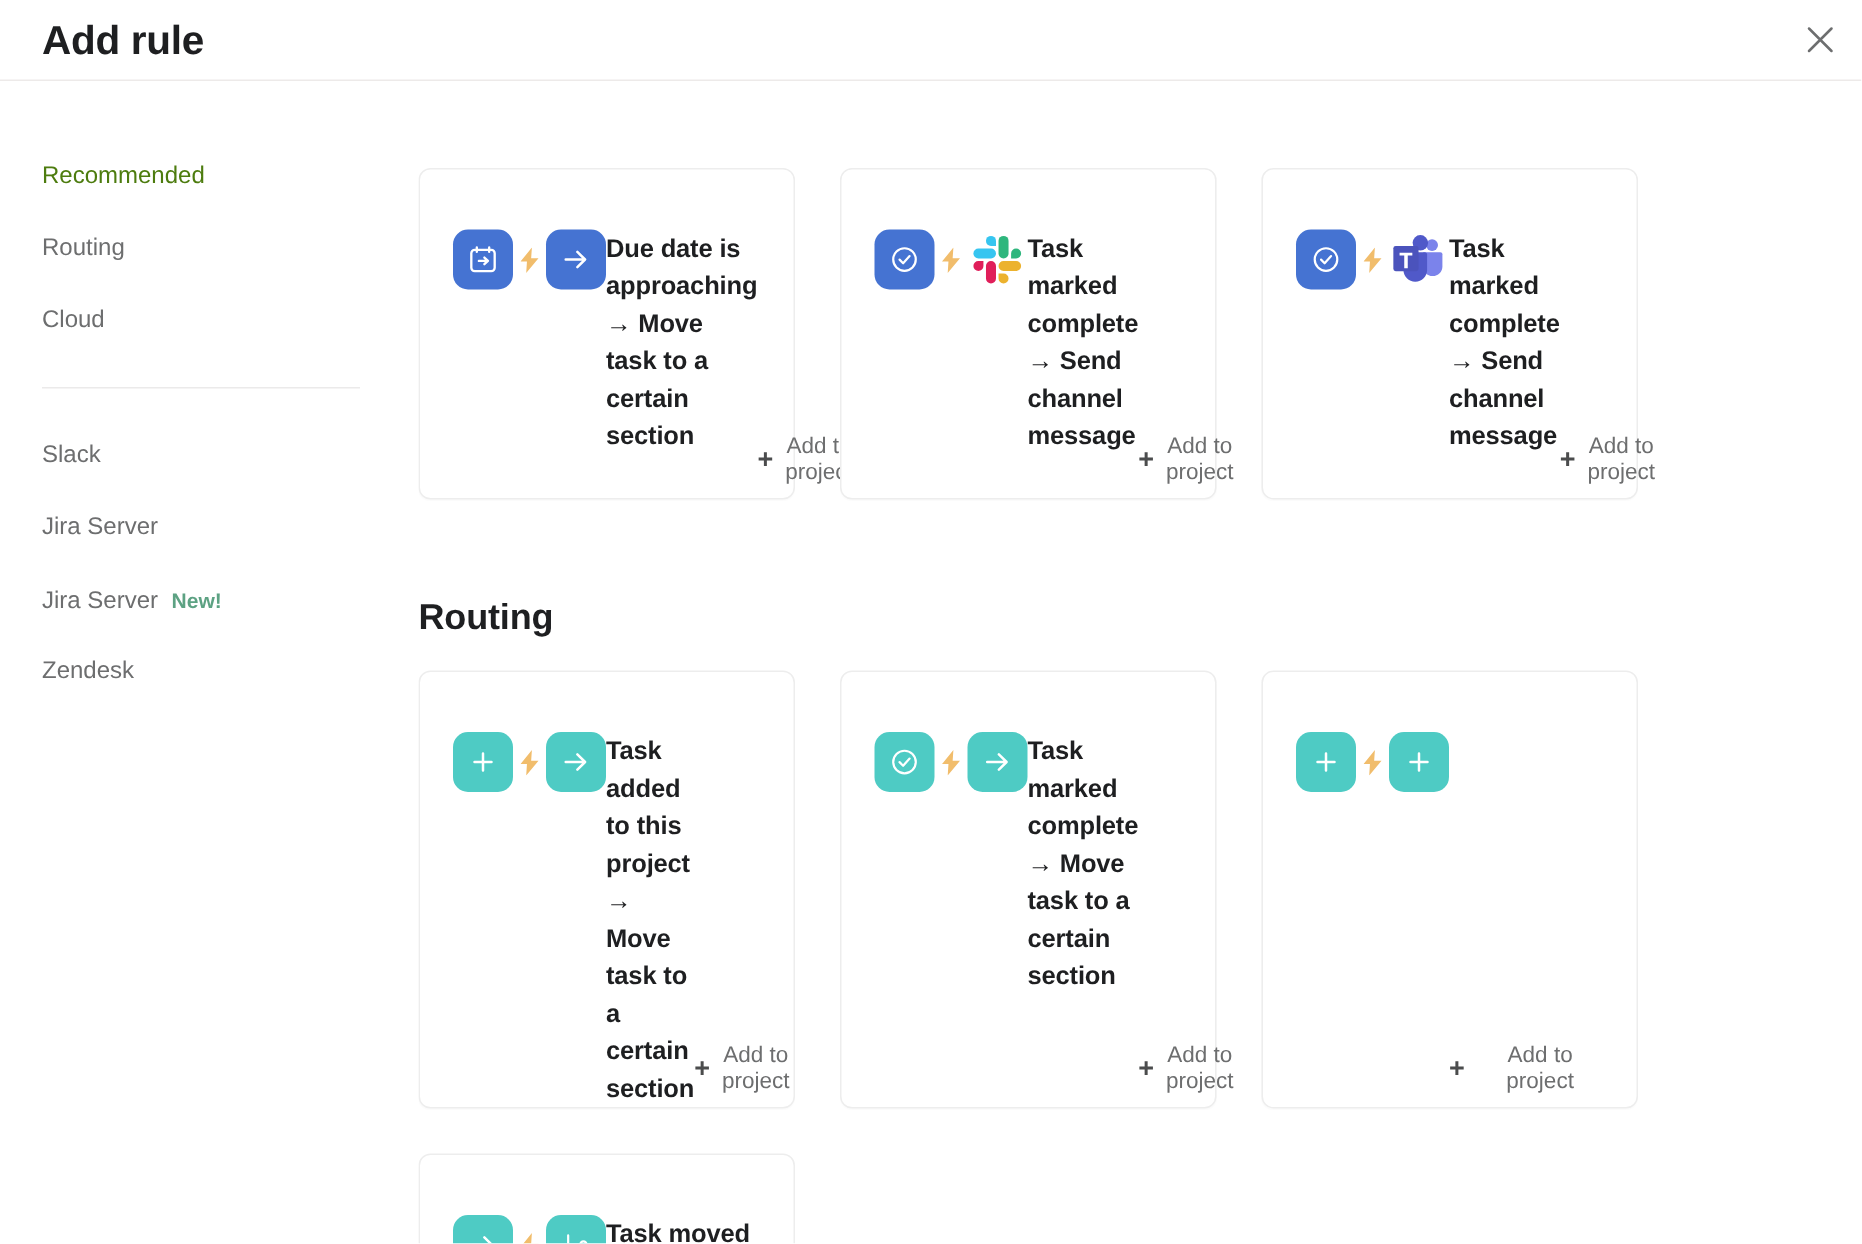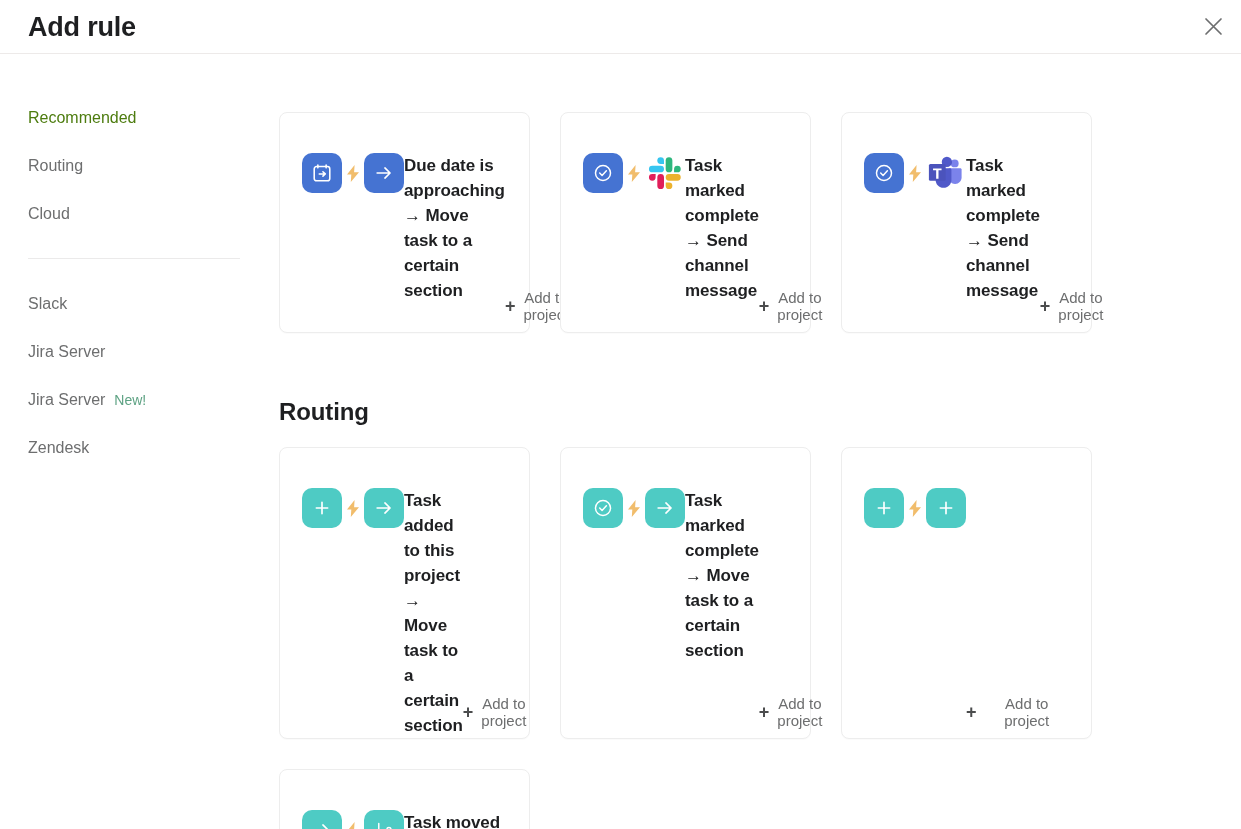--- a/index.html
+++ b/index.html
@@ -70,21 +70,21 @@
   .side-item.active { color: #4d7c0f; }
   .side-divider {
     margin: 20px 28px 21px 28px;
     height: 1px;
     background: #ebeaea;
     width: 212px;
   }
   .badge-new {
     color: #5da283;
     font-size: 14px;
-    font-weight: 400;
+    font-weight: 700;
     margin-left: 9px;
   }
 
   
   .content {
     flex: 1;
     padding-top: 0;
     position: relative;
     overflow: hidden;
   }

